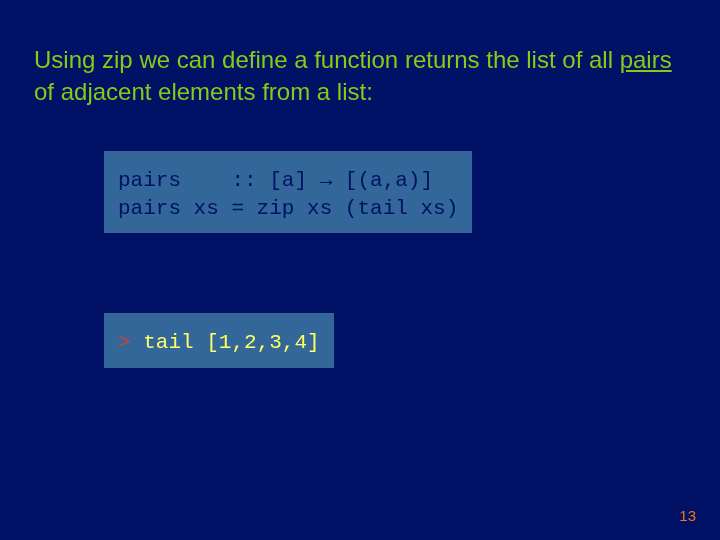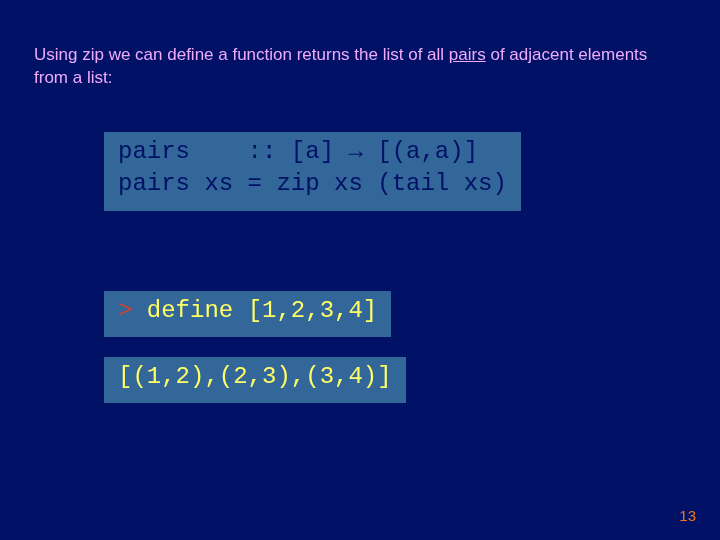--- a/index.html
+++ b/index.html
@@ -13,31 +13,31 @@
     overflow: hidden;
   }
   .slide {
     position: relative;
     width: 720px;
     height: 540px;
     box-sizing: border-box;
     padding: 44px 34px 0 34px;
   }
   .intro {
-    font-size: 17px;
+    font-size: 24px;
     line-height: 1.35;
-    color: #f0abfc;
+    color: #84cc16;
   }
   .underline { text-decoration: underline; }
   .code-box {
     display: inline-block;
     background: #336699;
-    padding: 4px 14px 10px 14px;
+    padding: 16px 14px 10px 14px;
     font-family: "Courier New", Courier, monospace;
-    font-size: 24px;
+    font-size: 21px;
     line-height: 1.35;
     white-space: pre;
     color: #001166;
   }
   .code-indent { margin-left: 70px; }
   .for-example {
     font-size: 22px;
     color: #fff;
   }
   .yellow { color: #ffff66; }
@@ -68,24 +68,21 @@
     <div class="code-box"><span>pairs    :: [a] → [(a,a)]</span>
 <span>pairs xs = zip xs (tail xs)</span></div>
   </div>
 
   <div class="gap-lg"></div>
 
 
   <div class="gap-md"></div>
 
   <div class="code-indent">
-    <div class="code-box"><span class="red">&gt;</span><span class="yellow"> define [1,2,3,4]</span></div>
+    <div class="code-box"><span class="red">&gt;</span><span class="yellow"> tail [1,2,3,4]</span></div>
   </div>
 
   <div class="gap-sm"></div>
 
-  <div class="code-indent">
-    <div class="code-box yellow"><span>[(1,2),(2,3),(3,4)]</span></div>
-  </div>
 
   <div class="page-no">13</div>
 
 </div>
 
 </body></html>

